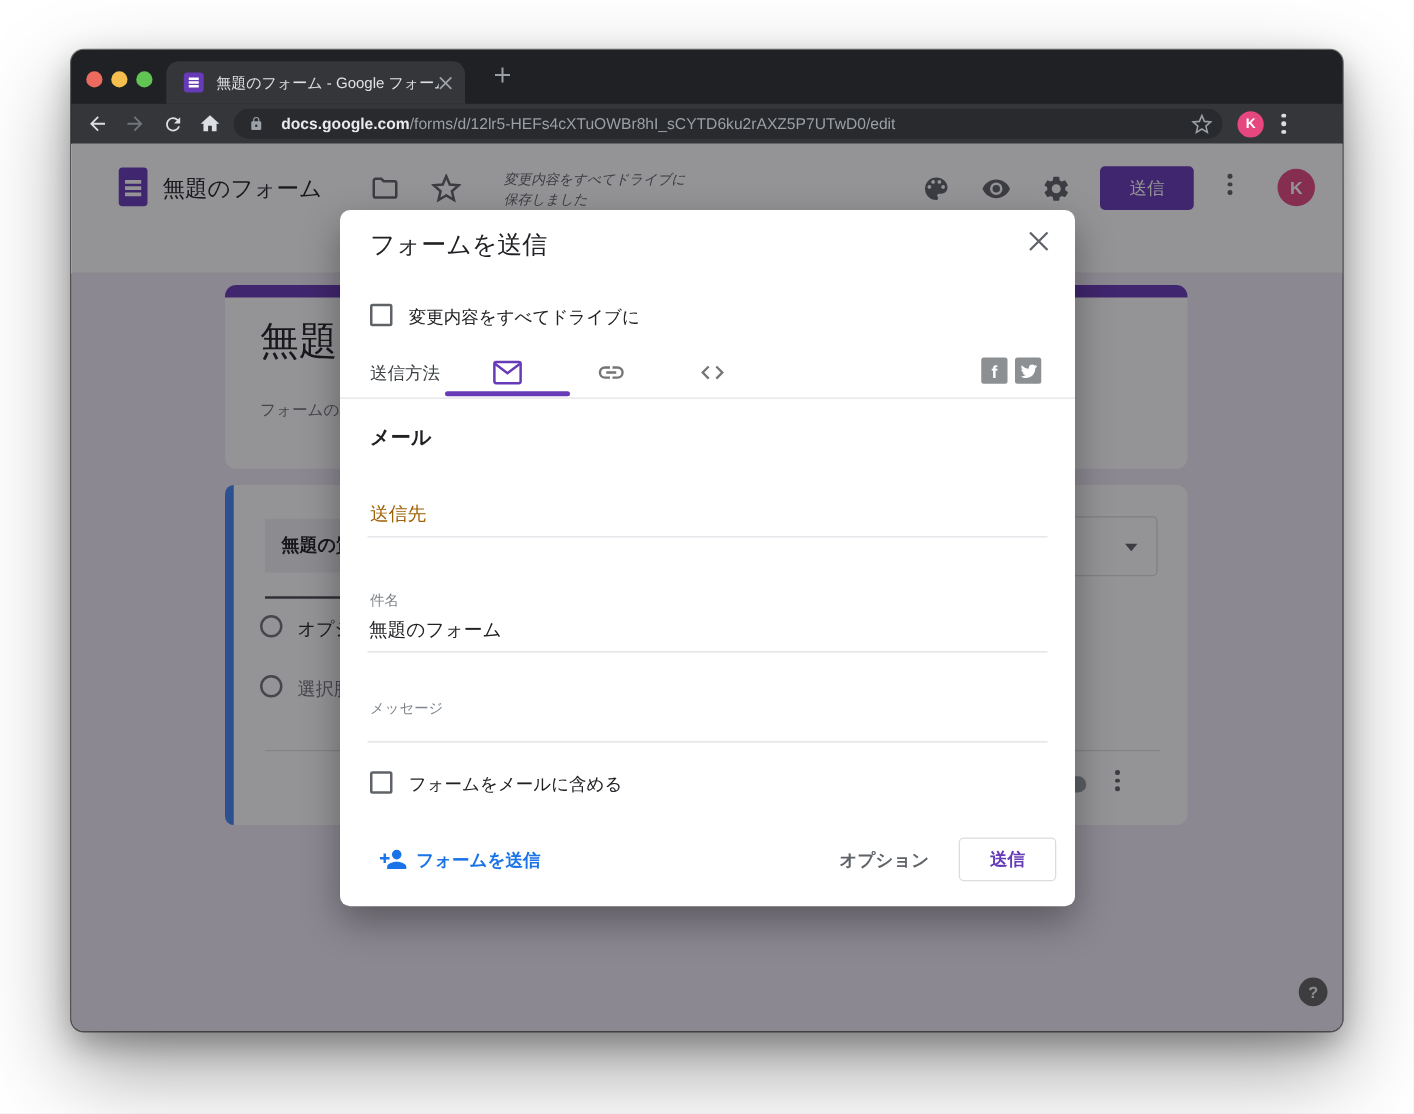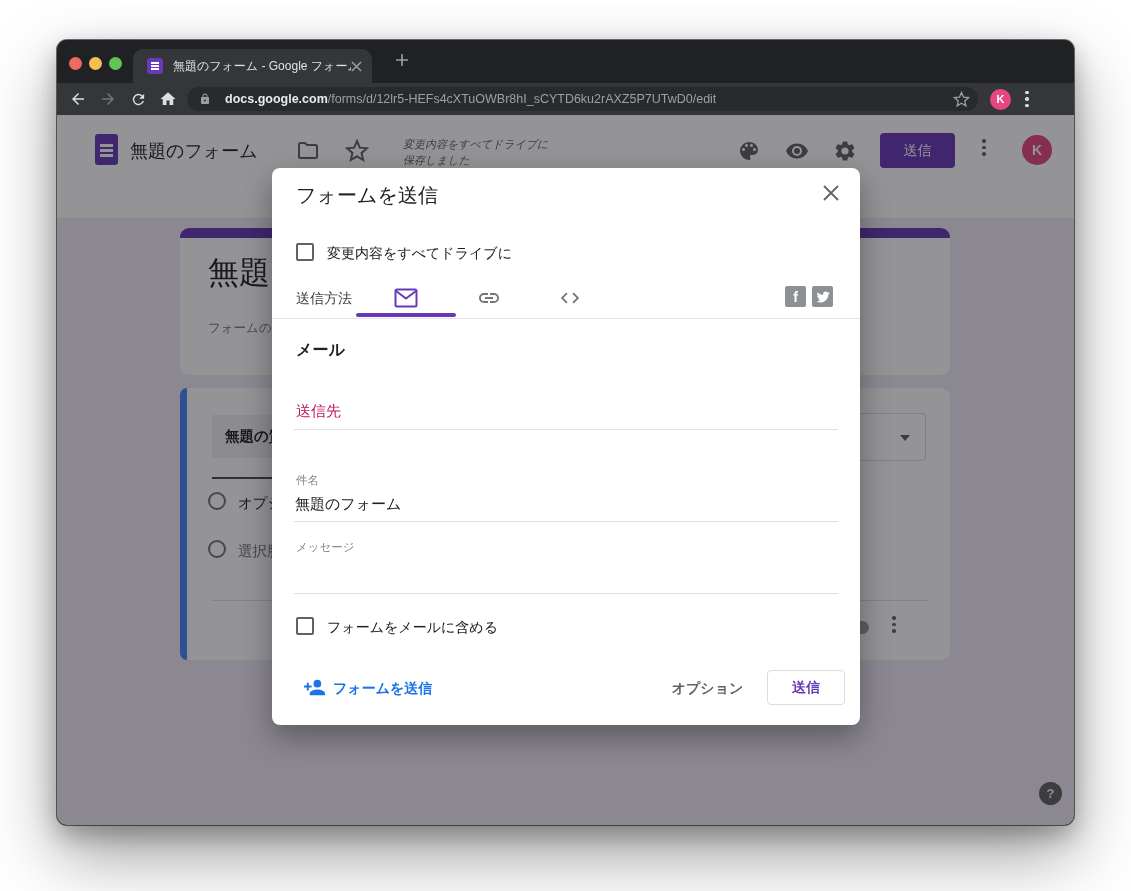--- a/index.html
+++ b/index.html
@@ -92,21 +92,21 @@
   .dlg-close { position:absolute; right:19px; top:15px; width:20px; height:20px; }
   .checkbox { position:absolute; width:18px; height:18px; border:2px solid #5f6368; border-radius:2px; background:#fff; }
   .cb-label { position:absolute; left:55px; font-size:14px; color:#202124; }
   .tabs-label { position:absolute; left:24px; top:122px; font-size:14px; color:#3c4043; }
   .tab-underline { position:absolute; left:84px; top:145px; width:100px; height:4px; border-radius:2px; background:#673ab7; }
   .dlg-tab-ic { position:absolute; top:117px; width:26px; height:26px; display:flex; align-items:center; justify-content:center; }
   .social { position:absolute; top:118px; width:21px; height:21px; border-radius:2px; background:#8d9093;
     display:flex; align-items:center; justify-content:center; color:#fff; font-weight:bold; font-size:14px; }
   .dlg-divider { position:absolute; left:0; top:150px; width:588px; height:1px; background:#e3e3e3; }
   .section-heading { position:absolute; left:24px; top:172px; font-size:16px; font-weight:bold; color:#202124; letter-spacing:.2px; }
-  .field-label-big { position:absolute; left:24px; top:234px; font-size:15px; color:#be185d; }
+  .field-label-big { position:absolute; left:24px; top:234px; font-size:15px; color:#a16207; }
   .field-label-sm { position:absolute; left:24px; font-size:11.5px; color:#80868b; }
   .field-value { position:absolute; left:23px; font-size:15px; color:#202124; }
   .field-line { position:absolute; left:22px; width:544px; height:1px; background:#dfe1e5; }
   .collab-link { position:absolute; left:61px; top:512px; font-size:14px; font-weight:bold; color:#1a73e8; }
   .cancel-btn { position:absolute; left:398px; top:512px; width:75px; font-size:14px; font-weight:bold; color:#5f6368; text-align:center; }
   .send-btn-dlg { position:absolute; left:495px; top:502px; width:78px; height:35px; background:#fff;
     border:1px solid #dadce0; border-radius:4px; color:#673ab7; font-size:14px; font-weight:bold;
     display:flex; align-items:center; justify-content:center; }
 </style>
 </head>
@@ -279,21 +279,21 @@
 
       <span class="section-heading">メール</span>
 
       <span class="field-label-big">送信先</span>
       <span class="field-line" style="top:261px;"></span>
 
       <span class="field-label-sm" style="top:305px;">件名</span>
       <span class="field-value" style="top:327px;">無題のフォーム</span>
       <span class="field-line" style="top:353px;background:#e0e0e0;"></span>
 
-      <span class="field-label-sm" style="top:372px;">メッセージ</span>
+      <span class="field-label-sm" style="top:391px;">メッセージ</span>
       <span class="field-line" style="top:425px;background:#e0e0e0;"></span>
 
       <span class="checkbox" style="left:24px;top:449px;"></span>
       <span class="cb-label" style="top:451px;">フォームをメールに含める</span>
 
       <svg class="abs" style="left:31px;top:508px;" width="23" height="23" viewBox="0 0 24 24" fill="#1a73e8">
           <path d="M15 12a4 4 0 1 0-4-4 4 4 0 0 0 4 4zm-9-2V7H4v3H1v2h3v3h2v-3h3v-2H6zm9 4c-2.67 0-8 1.34-8 4v2h16v-2c0-2.66-5.33-4-8-4z"></path>
         </svg>
       <span class="collab-link">フォームを送信</span>
       <span class="cancel-btn">オプション</span>

